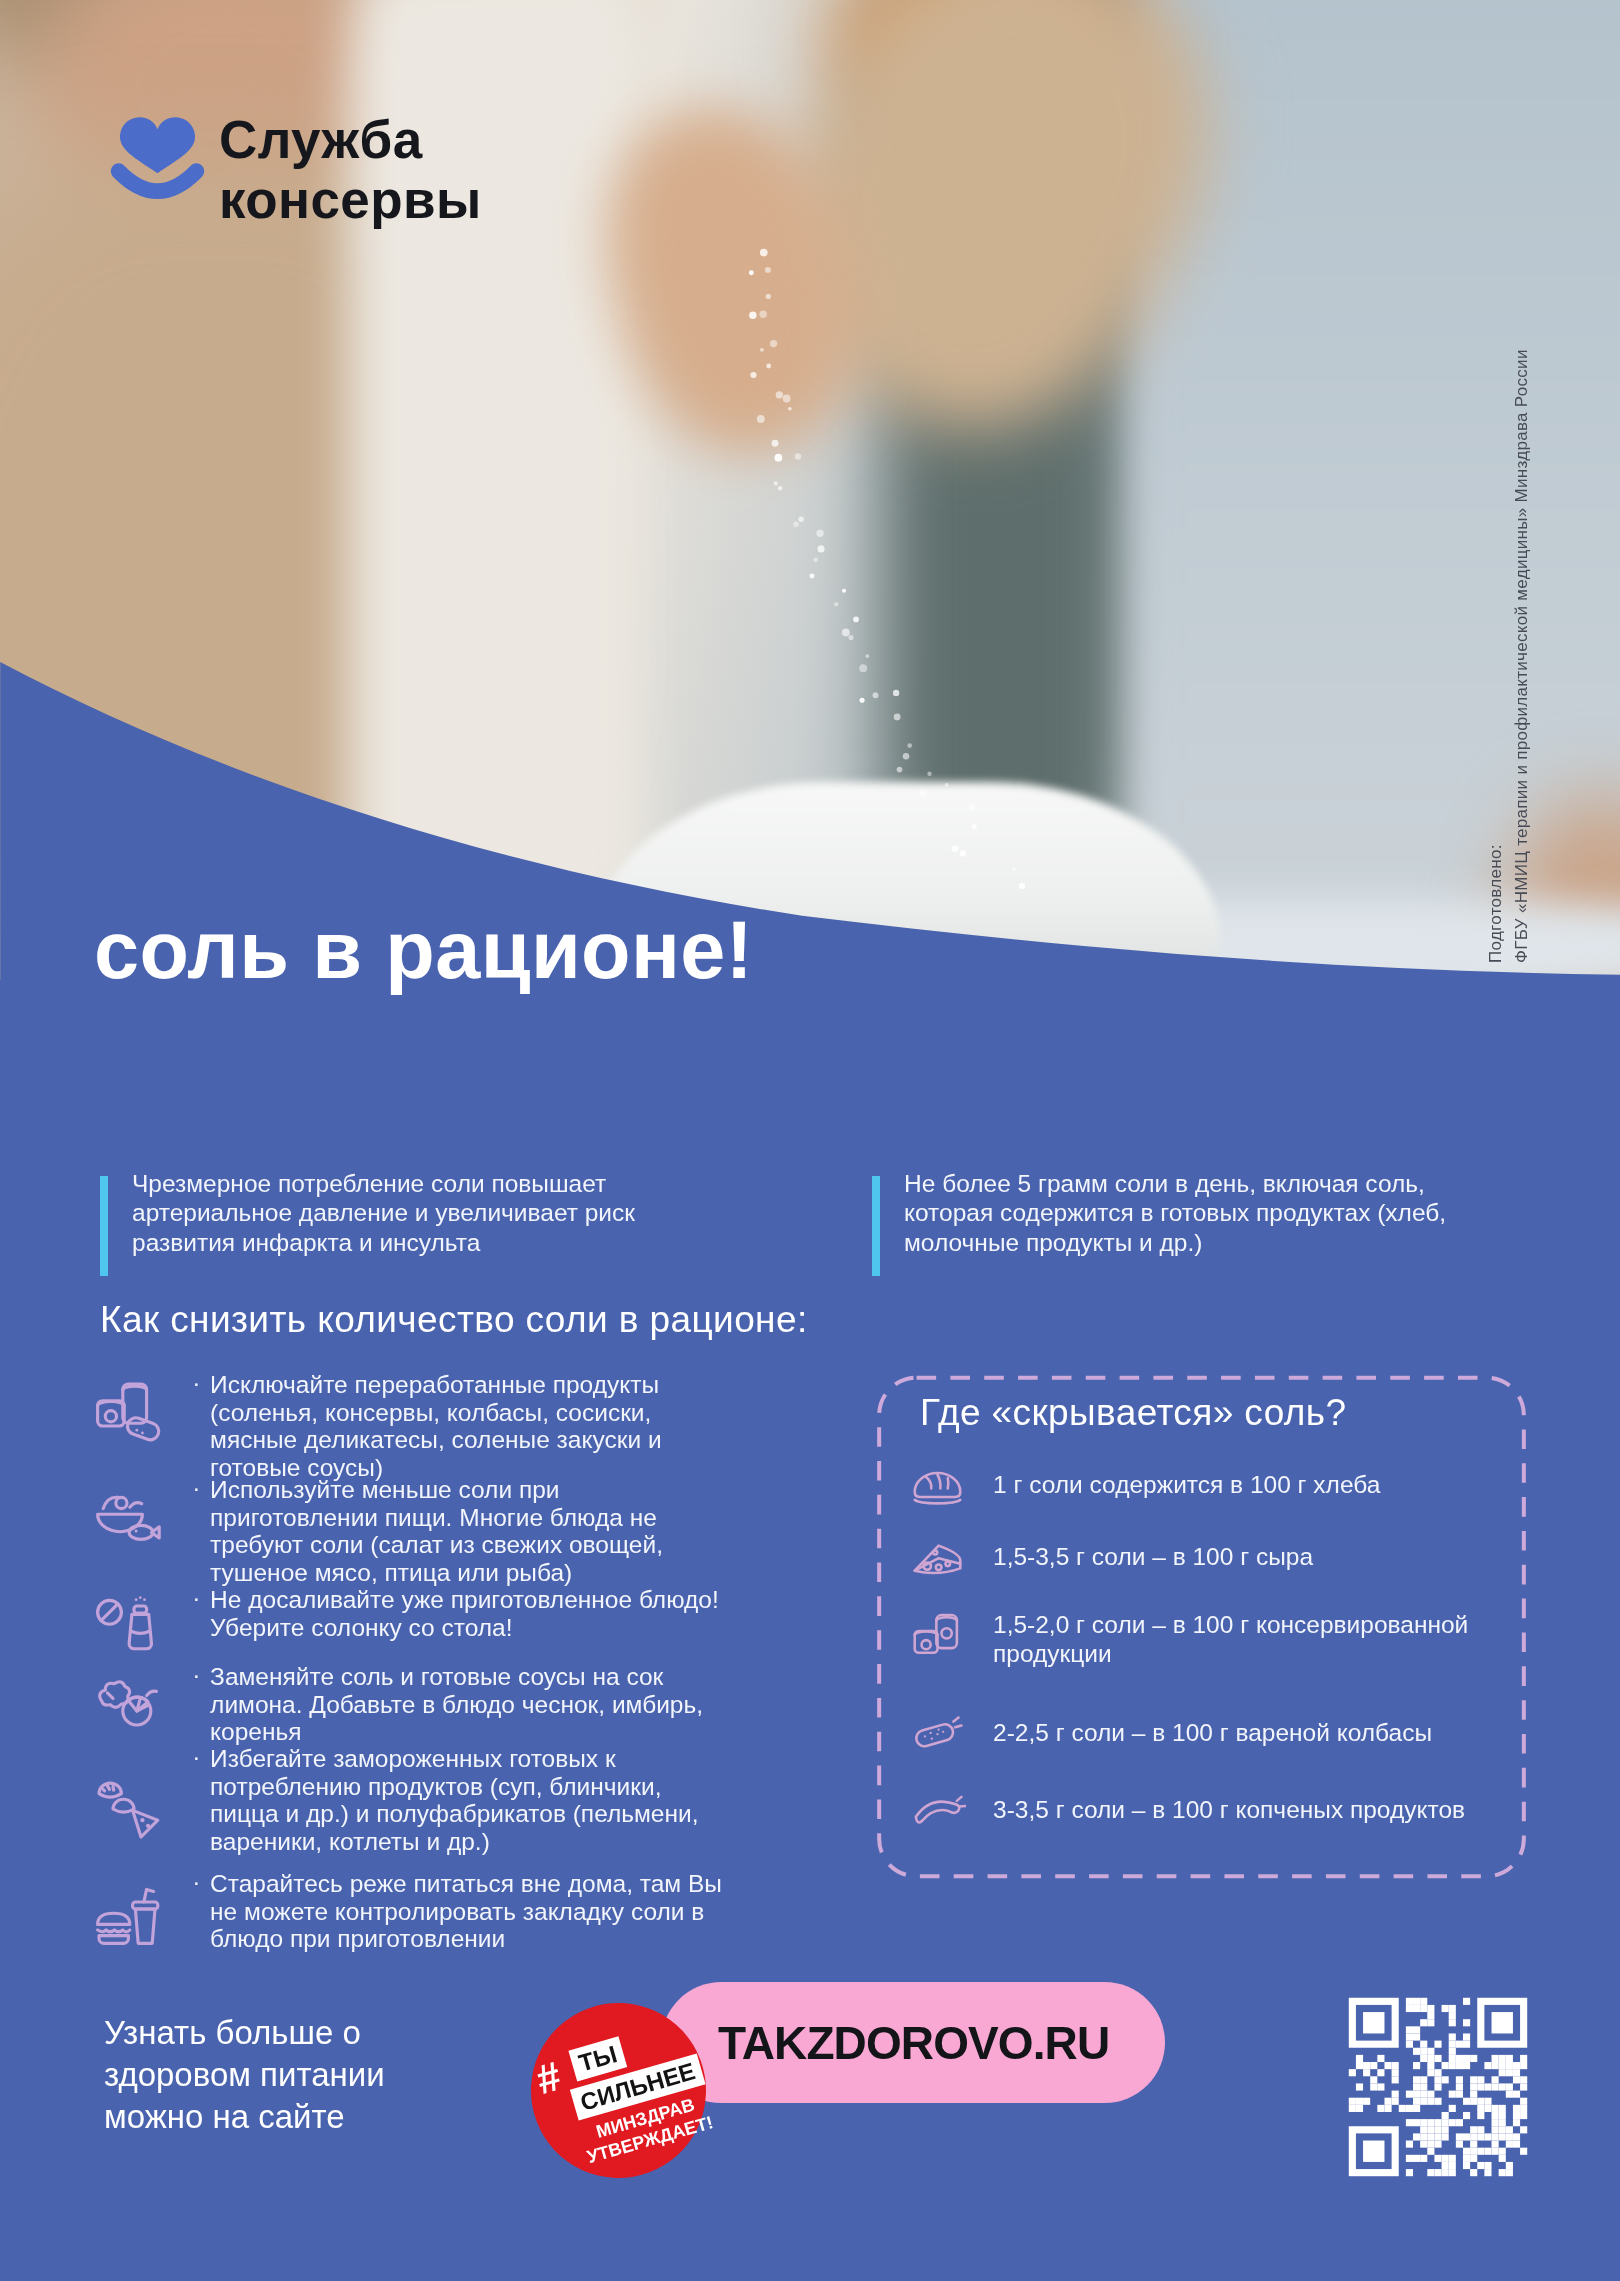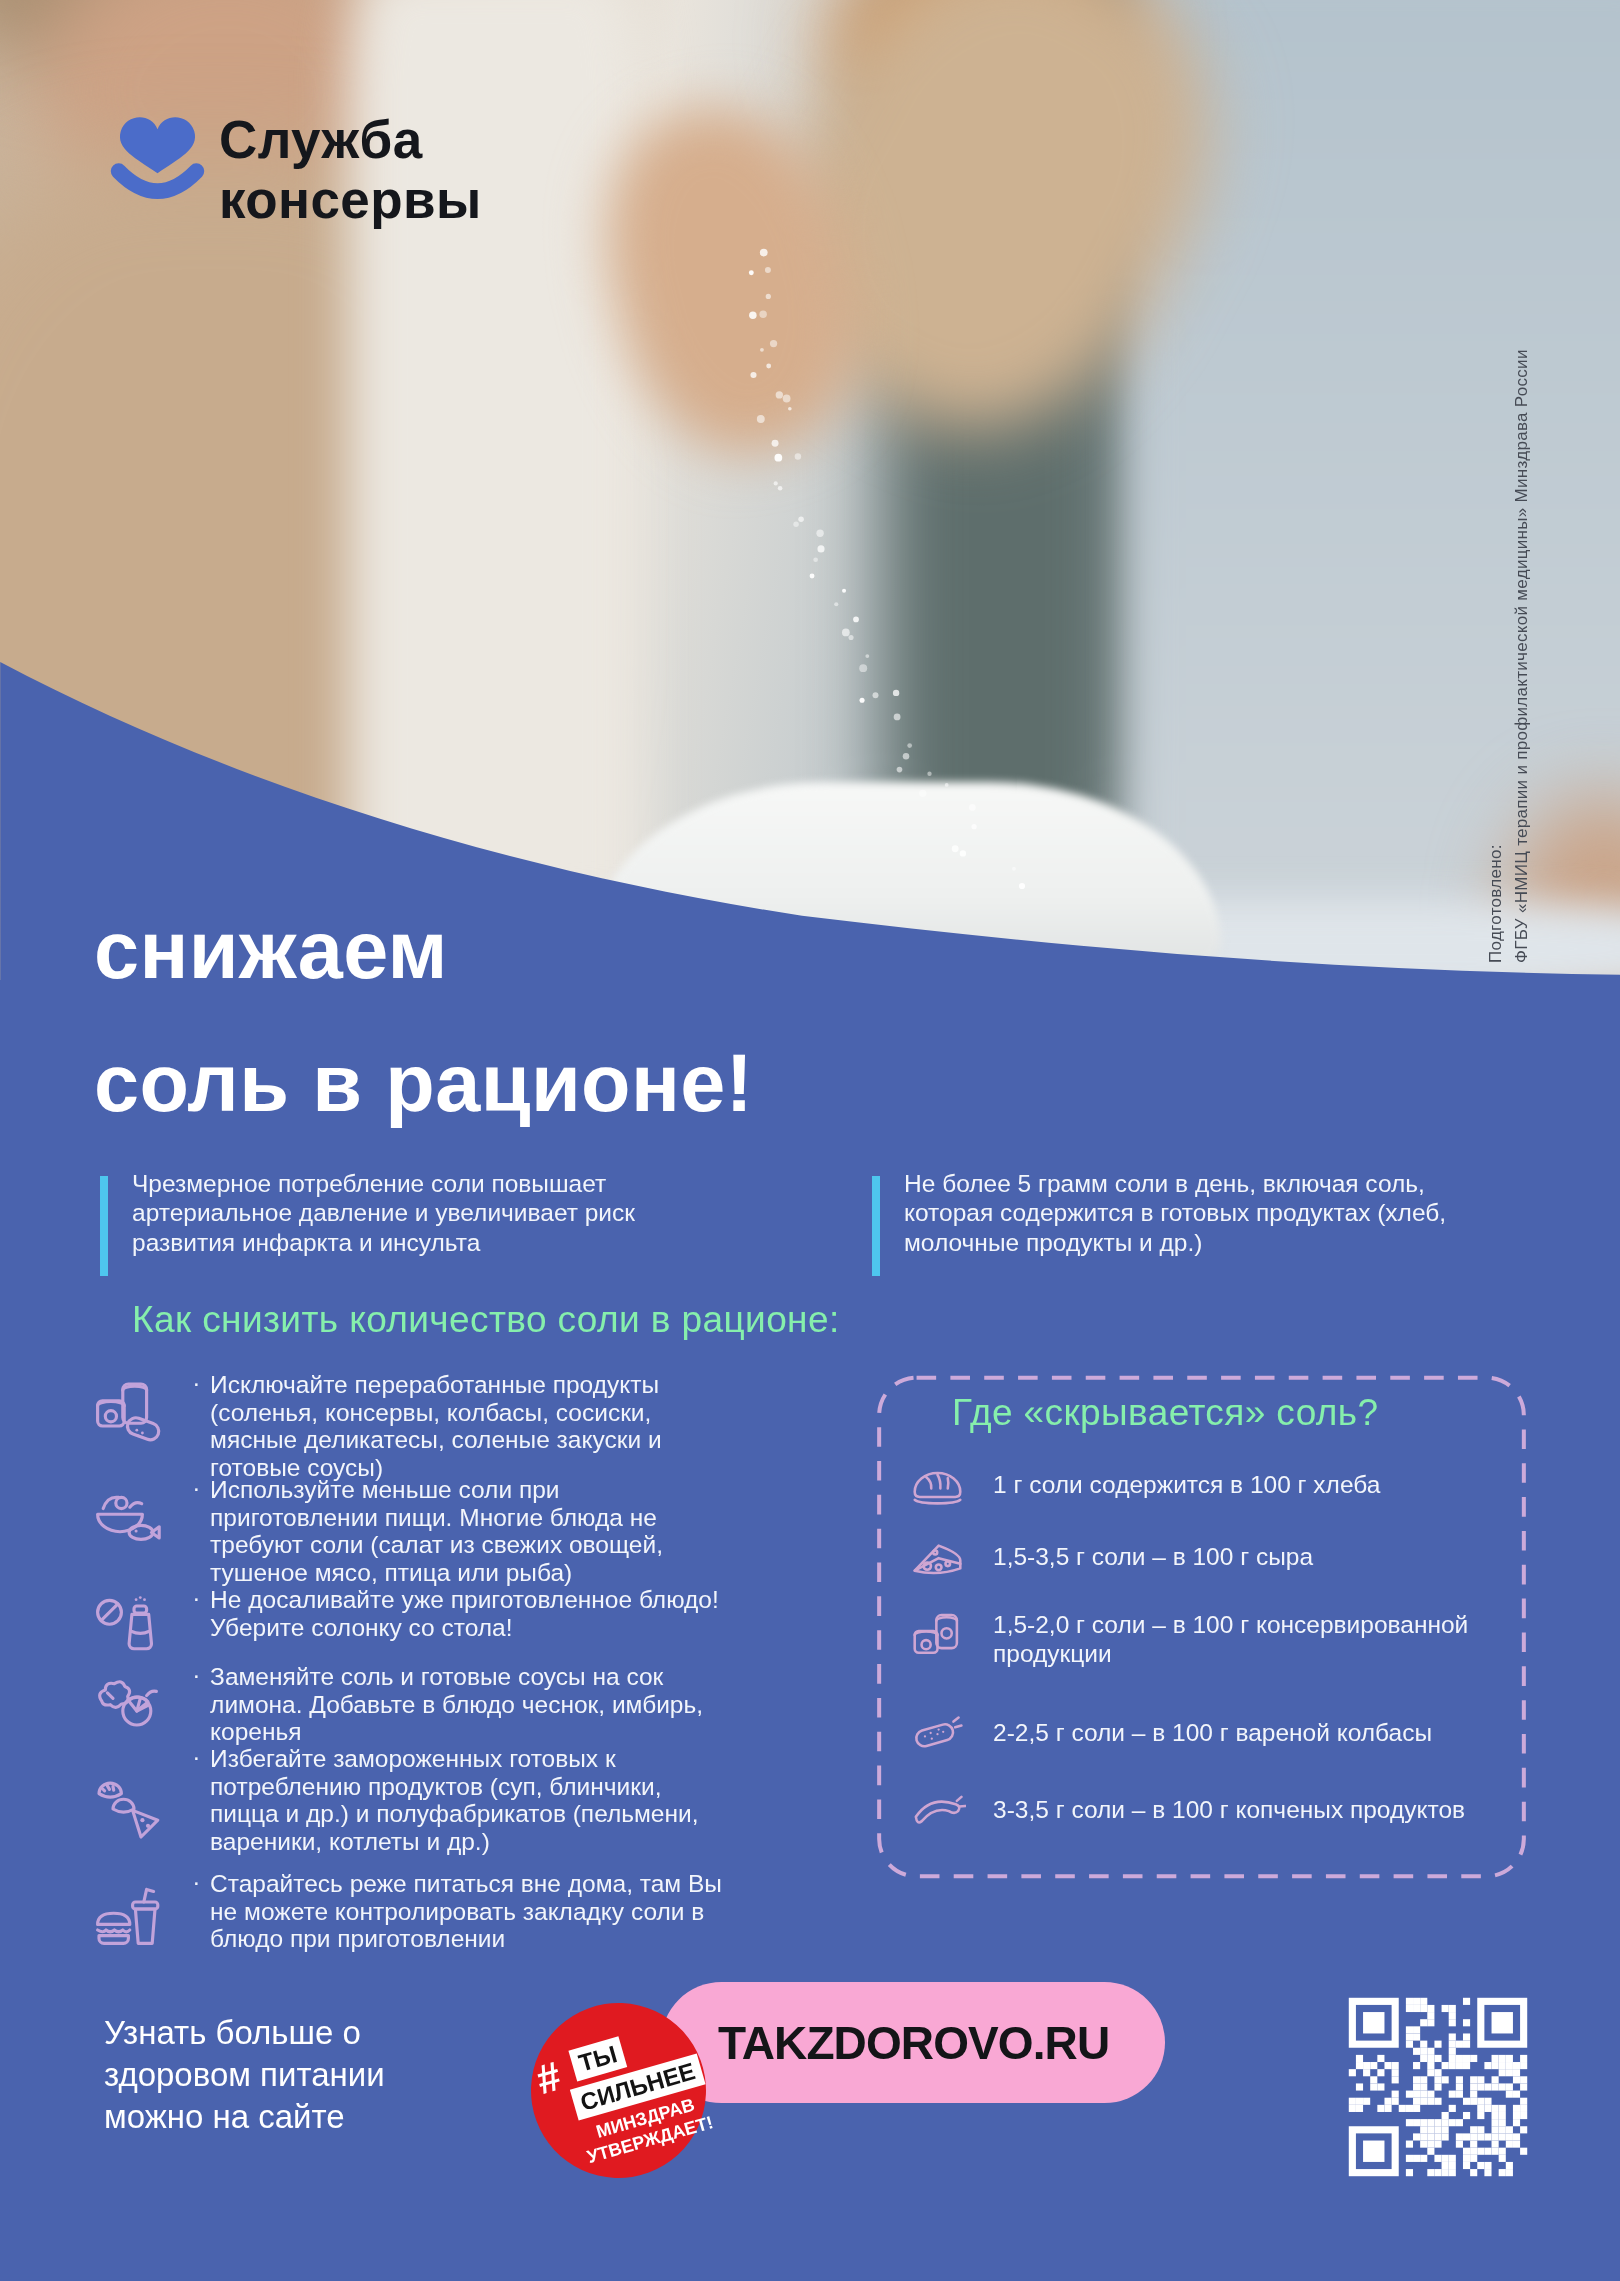--- a/index.html
+++ b/index.html
@@ -43,21 +43,21 @@
   #title{position:absolute;left:94px;top:884px;color:#ffffff;font-size:81px;
          font-weight:700;line-height:1.64;letter-spacing:0.4px;}
 
   
   .callout{position:absolute;top:1169px;}
   .callout .bar{position:absolute;left:0;top:7.1px;width:8px;height:100px;background:#4ec6ee;}
   .callout .ct{margin-left:32px;width:575px;color:#f2f5fb;font-size:24.5px;line-height:1.2;}
   #co1{left:100px;} #co2{left:872px;}
 
   
-  .h-cyan{position:absolute;color:#86efac;font-size:37px;letter-spacing:0.4px;margin-left:32px;}
+  .h-cyan{position:absolute;color:#ffffff;font-size:37px;letter-spacing:0.4px;}
   #h-how{left:100px;top:1299px;}
   #h-hidden{left:920px;top:1392px;}
 
   
   .li{position:absolute;left:92px;display:flex;align-items:flex-start;}
   .li .ic{width:70px;height:82px;flex:0 0 auto;margin-right:28.5px;color:#c2a3da;}
   .li .tx{width:521px;color:#f2f5fb;font-size:24.5px;line-height:1.13;position:relative;padding-left:19.6px;}
   .li .marker{position:absolute;left:1.8px;top:-1.8px;}
   #li1{top:1371px;} #li2{top:1476px;} #li3{top:1586px;}
   #li4{top:1663px;} #li5{top:1745px;} #li6{top:1870px;}
@@ -172,21 +172,20 @@
     <div>Служба</div>
     <div>консервы</div>
   </div>
 
   <div id="credits">
     <div>Подготовлено:</div>
     <div>ФГБУ «НМИЦ терапии и профилактической медицины» Минздрава России</div>
   </div>
 
   <div id="title">
-    <div>снижаем</div>
     <div>соль в рационе!</div>
   </div>
 
   <div class="callout" id="co1">
     <div class="bar"></div>
     <div class="ct">Чрезмерное потребление соли повышает артериальное давление и увеличивает риск развития инфаркта и инсульта</div>
   </div>
   <div class="callout" id="co2">
     <div class="bar"></div>
     <div class="ct">Не более 5 грамм соли в день, включая соль, которая содержится в готовых продуктах (хлеб, молочные продукты и др.)</div>

